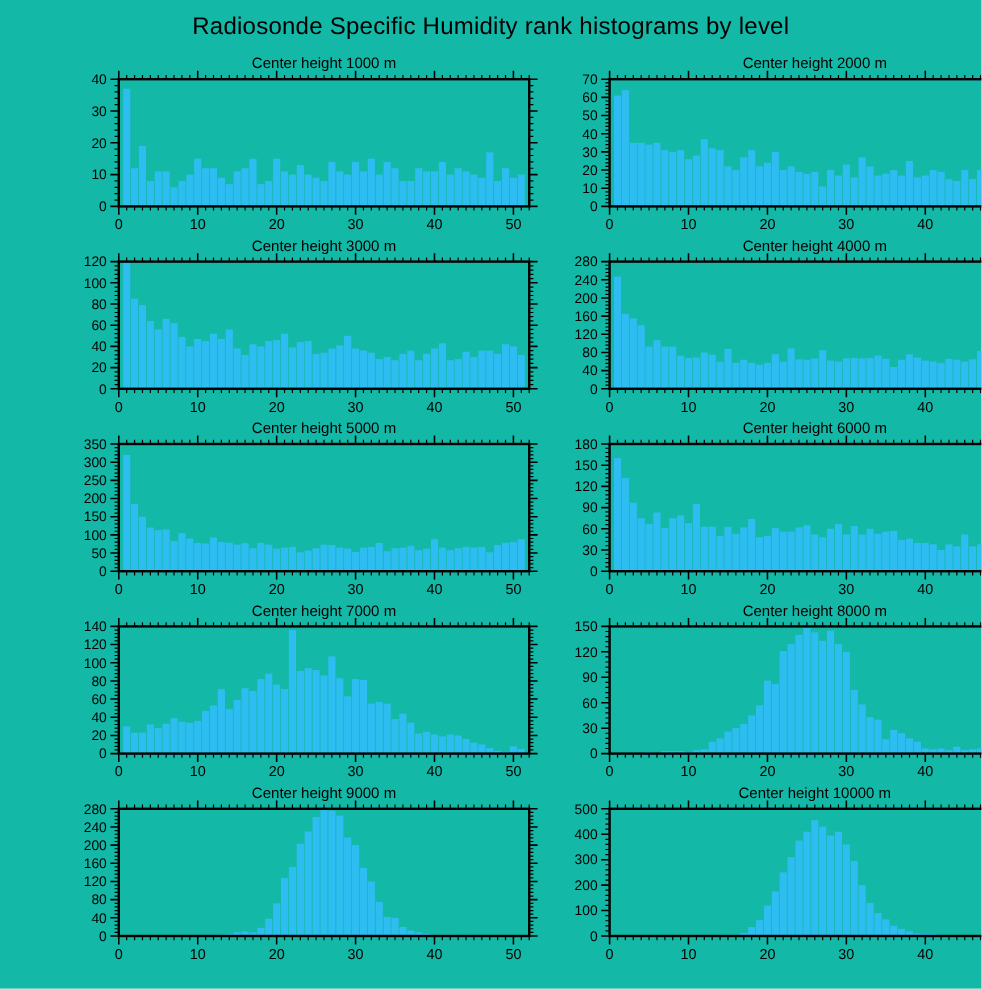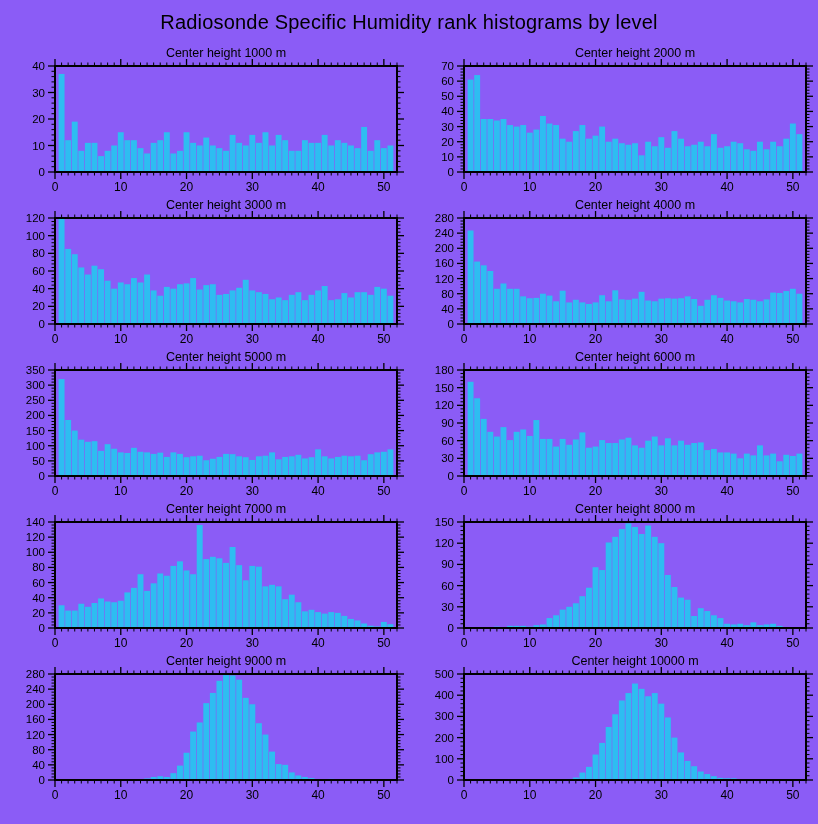--- a/index.html
+++ b/index.html
@@ -6,21 +6,21 @@
     margin: 0;
     padding: 0;
     background: #ffffff;
     width: 818px;
     font-family: "Liberation Sans", "DejaVu Sans", sans-serif;
     color: #000;
   }
   .figure {
     width: 818px;
     height: 824px;
-    background: #8b5cf6;
+    background: #14b8a6;
     overflow: hidden;
   }
   .figure-header {
     height: 44px;
     display: flex;
     align-items: center;
     justify-content: center;
   }
   .figure-title {
     font-size: 20px;
@@ -28,20 +28,21 @@
     color: #000;
   }
   .panel-grid {
     display: grid;
     grid-template-columns: 409px 409px;
   }
   .panel {
     width: 409px;
     height: 152px;
     position: relative;
+    padding-left: 44px;
   }
   svg text {
     font-family: "Liberation Sans", "DejaVu Sans", sans-serif;
   }
 </style>
 </head>
 <body>
 
 <div class="figure">
   <div class="figure-header">

